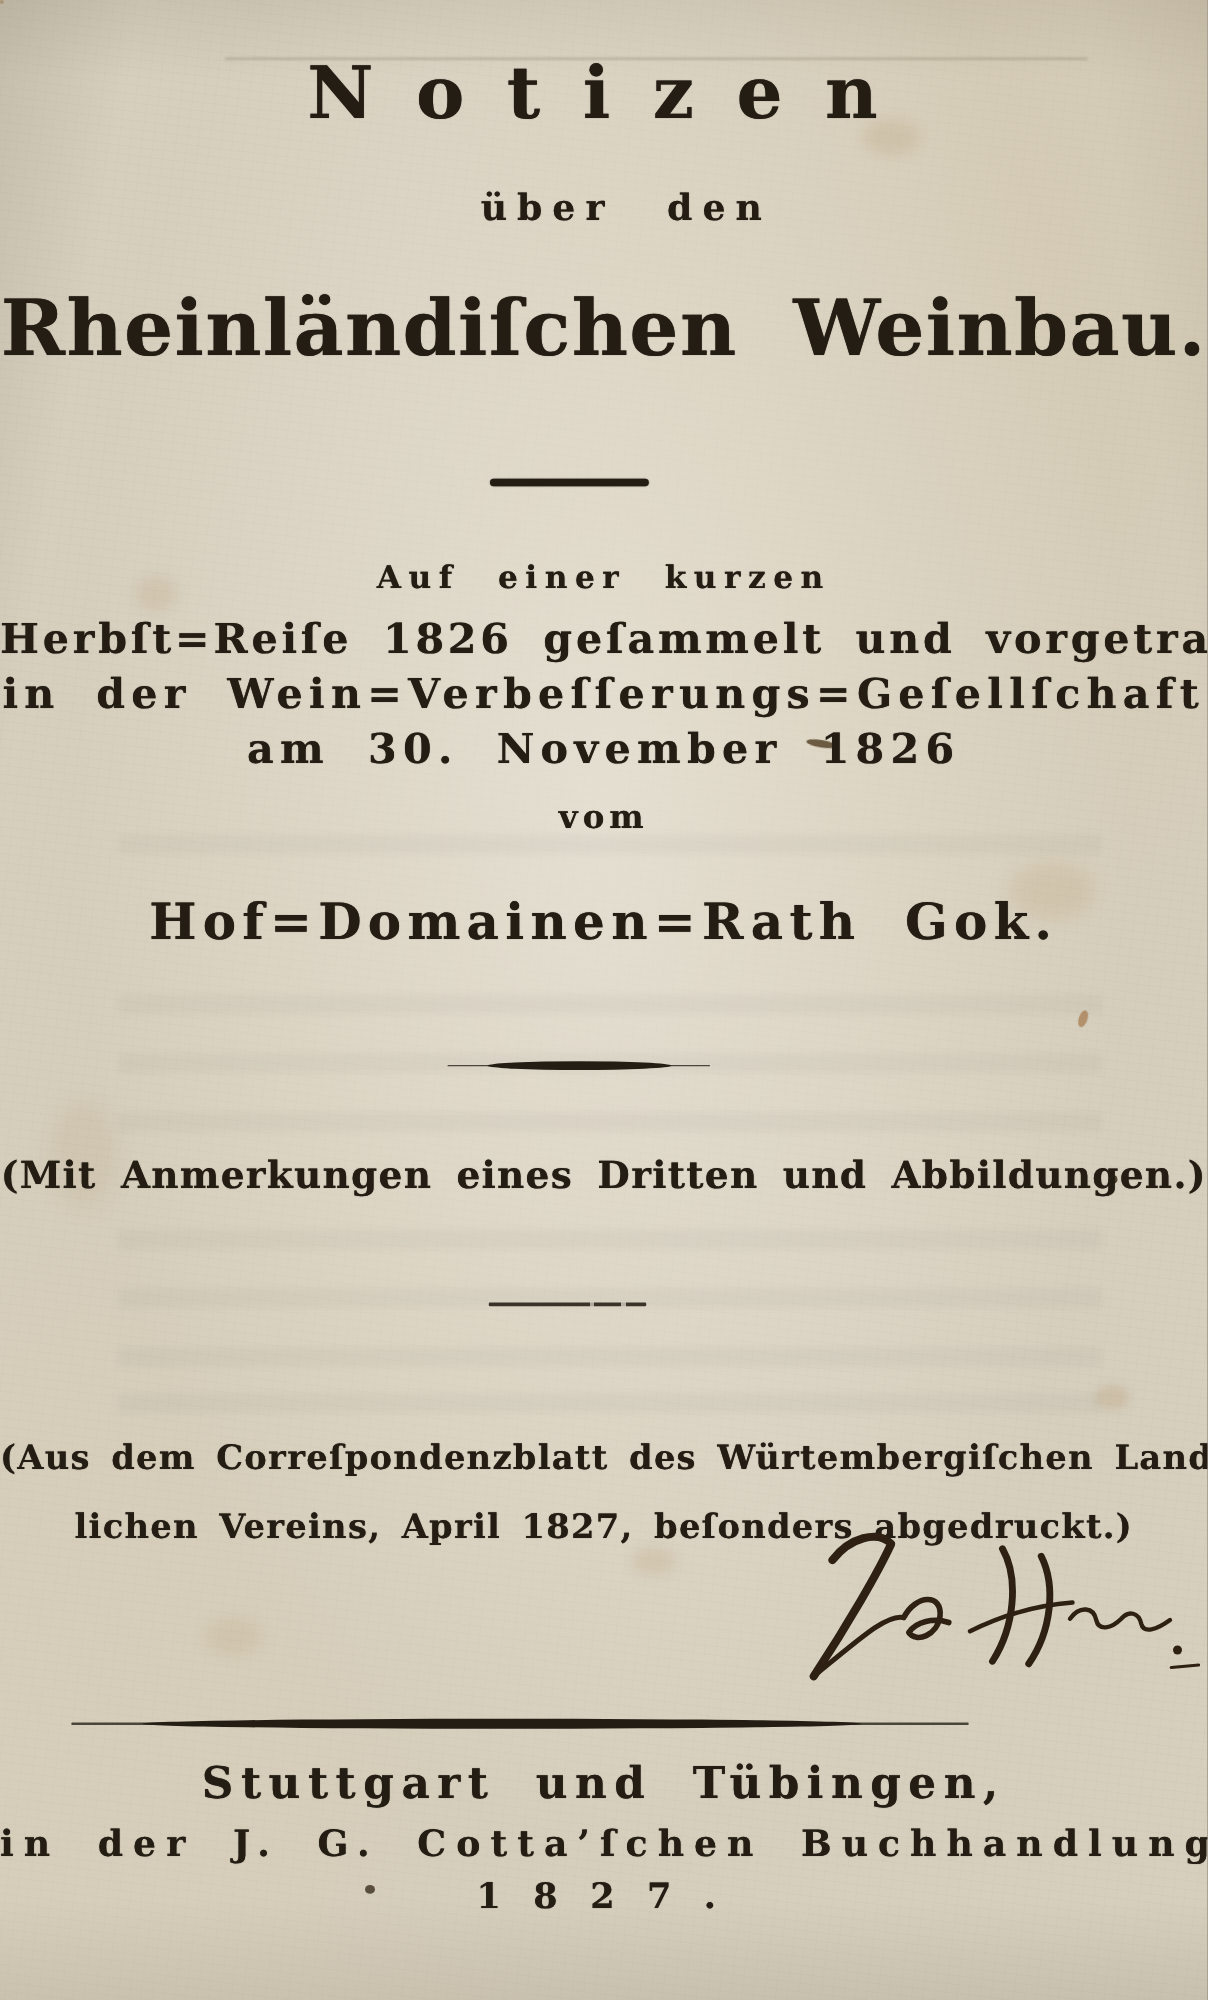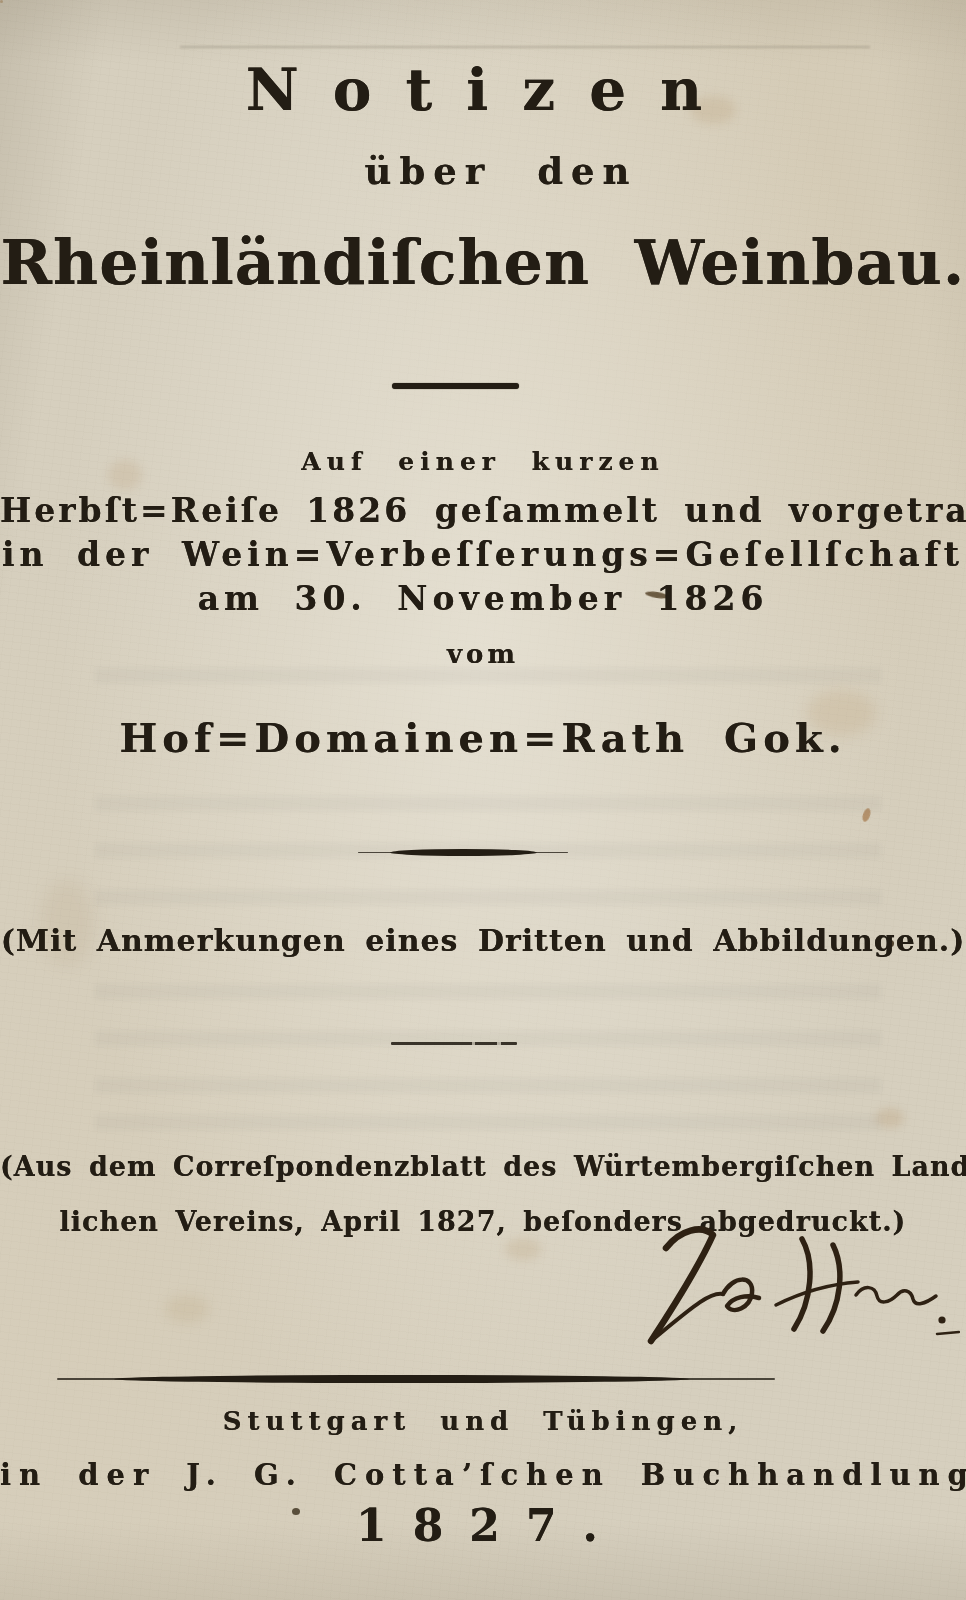--- a/index.html
+++ b/index.html
@@ -20,36 +20,36 @@
       linear-gradient(180deg, rgba(125,115,95,0.14), rgba(125,115,95,0) 4%, rgba(125,115,95,0) 95%, rgba(125,115,95,0.16)),
       repeating-linear-gradient(7deg, rgba(120,110,88,0.030) 0 1px, transparent 1px 7px),
       repeating-linear-gradient(97deg, rgba(120,110,88,0.025) 0 1px, transparent 1px 9px);
   }
   .line{
     position:absolute;left:0;right:0;
     text-align:center;font-weight:bold;white-space:nowrap;
     text-shadow:0 0 0.6px rgba(35,29,20,0.85);
   }
   
-  .t-notizen{top:56px;font-size:58px;letter-spacing:34px;padding-left:16px;}
-  .t-ueber{top:149px;font-size:37px;letter-spacing:8px;word-spacing:24px;padding-left:36px;}
+  .t-notizen{top:40px;font-size:58px;letter-spacing:34px;padding-left:16px;}
+  .t-ueber{top:149px;font-size:29px;letter-spacing:8px;word-spacing:24px;padding-left:36px;}
   .t-main{top:226px;font-size:62px;letter-spacing:1px;word-spacing:22px;}
   
   .t-l1{top:447px;font-size:25px;letter-spacing:6px;word-spacing:16px;}
   .t-l2{top:491px;font-size:33px;letter-spacing:3px;word-spacing:10px;}
   .t-l3{top:535px;font-size:33px;letter-spacing:5px;word-spacing:12px;}
   .t-l4{top:579px;font-size:33px;letter-spacing:5px;word-spacing:14px;}
   .t-vom{top:639px;font-size:26px;letter-spacing:4px;}
   .t-author{top:714px;font-size:40px;letter-spacing:5px;word-spacing:16px;text-align:center;}
   .t-note{top:923px;font-size:30px;letter-spacing:1px;word-spacing:8px;}
   .t-src1{top:1151px;font-size:27px;letter-spacing:1px;word-spacing:6px;}
   .t-src2{top:1190px;font-size:27px;letter-spacing:1px;word-spacing:6px;margin-top:16px;}
-  .t-imp1{top:1406px;font-size:26px;letter-spacing:6px;word-spacing:14px;}
+  .t-imp1{top:1406px;font-size:35px;letter-spacing:6px;word-spacing:14px;}
   .t-imp2{top:1458px;font-size:29px;letter-spacing:8px;word-spacing:12px;}
-  .t-imp3{top:1500px;font-size:44px;letter-spacing:26px;padding-left:14px;}
+  .t-imp3{top:1500px;font-size:28px;letter-spacing:26px;padding-left:14px;}
   
   .rule-solid{position:absolute;background:#231d14;border-radius:3px;}
   .rule1{top:383px;left:392px;width:127px;height:6px;
          box-shadow:0 0 1px rgba(35,29,20,.8);}
   .rule3{top:1042px;left:391px;width:126px;height:3px;border-radius:1px;opacity:.88;
          background:linear-gradient(90deg,#231d14 0 64%,rgba(35,29,20,.25) 64% 67%,#231d14 67% 84%,rgba(35,29,20,.2) 84% 87%,#231d14 87% 100%);}
   .swell{position:absolute;}
   .swell .hair{position:absolute;left:0;right:0;top:50%;height:1.6px;margin-top:-0.8px;background:rgba(35,29,20,.78);border-radius:1px;}
   .swell .lens{position:absolute;top:0;bottom:0;left:15%;right:15%;background:#231d14;border-radius:50%;}
   .rule2{top:849px;left:358px;width:210px;height:7px;}

